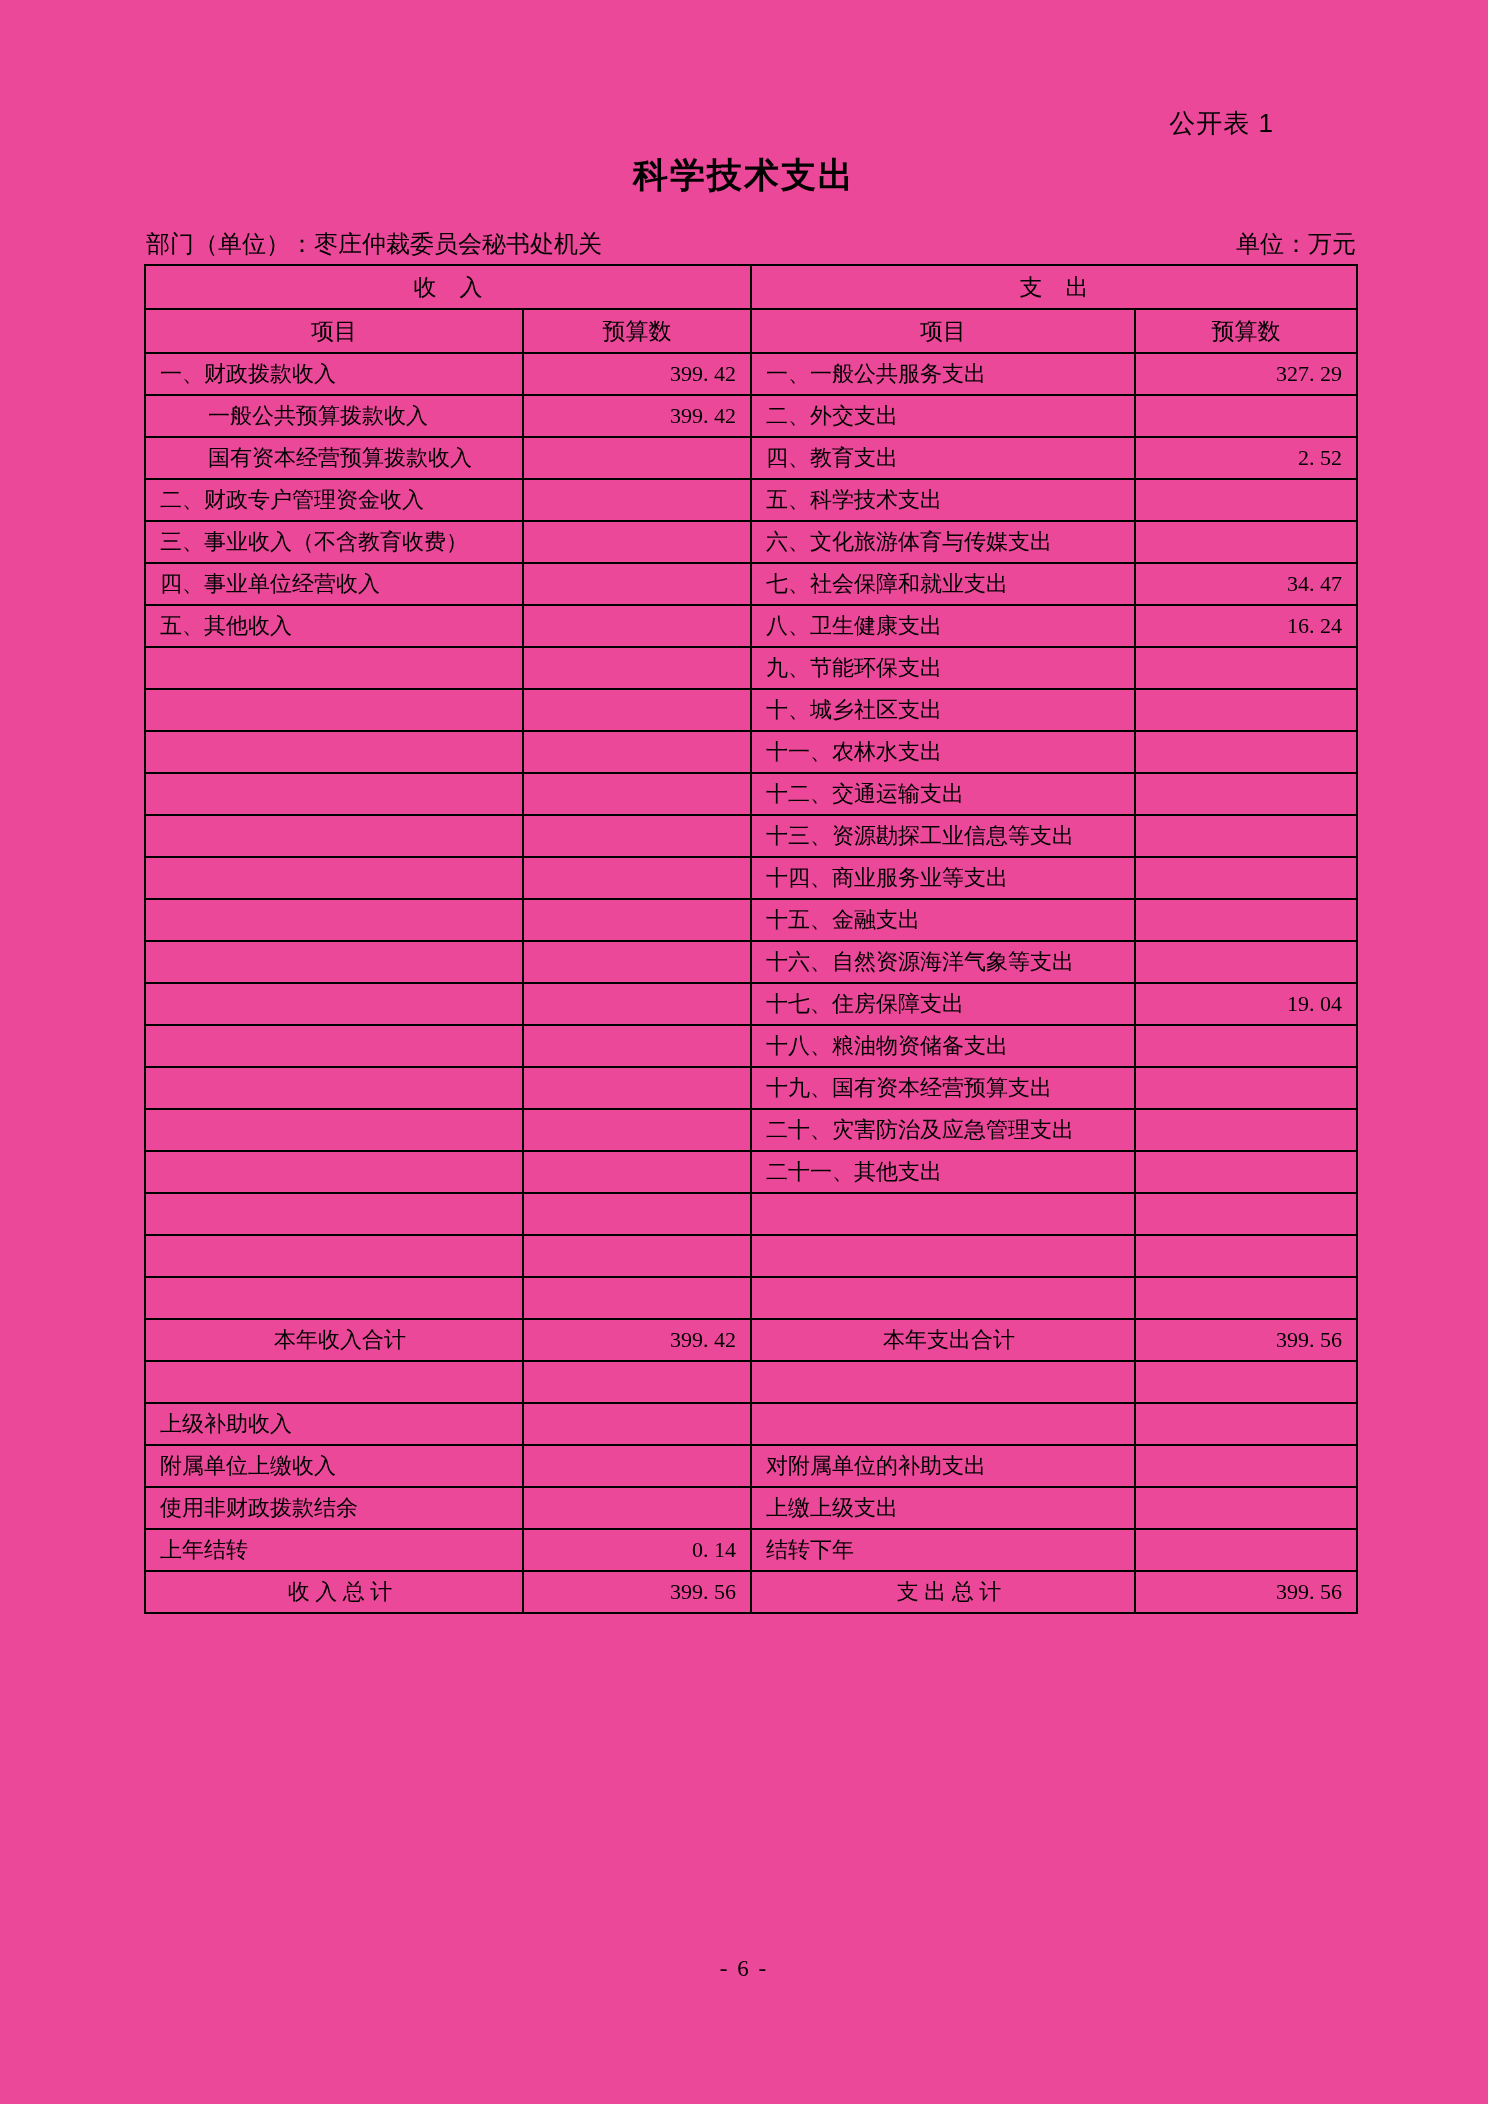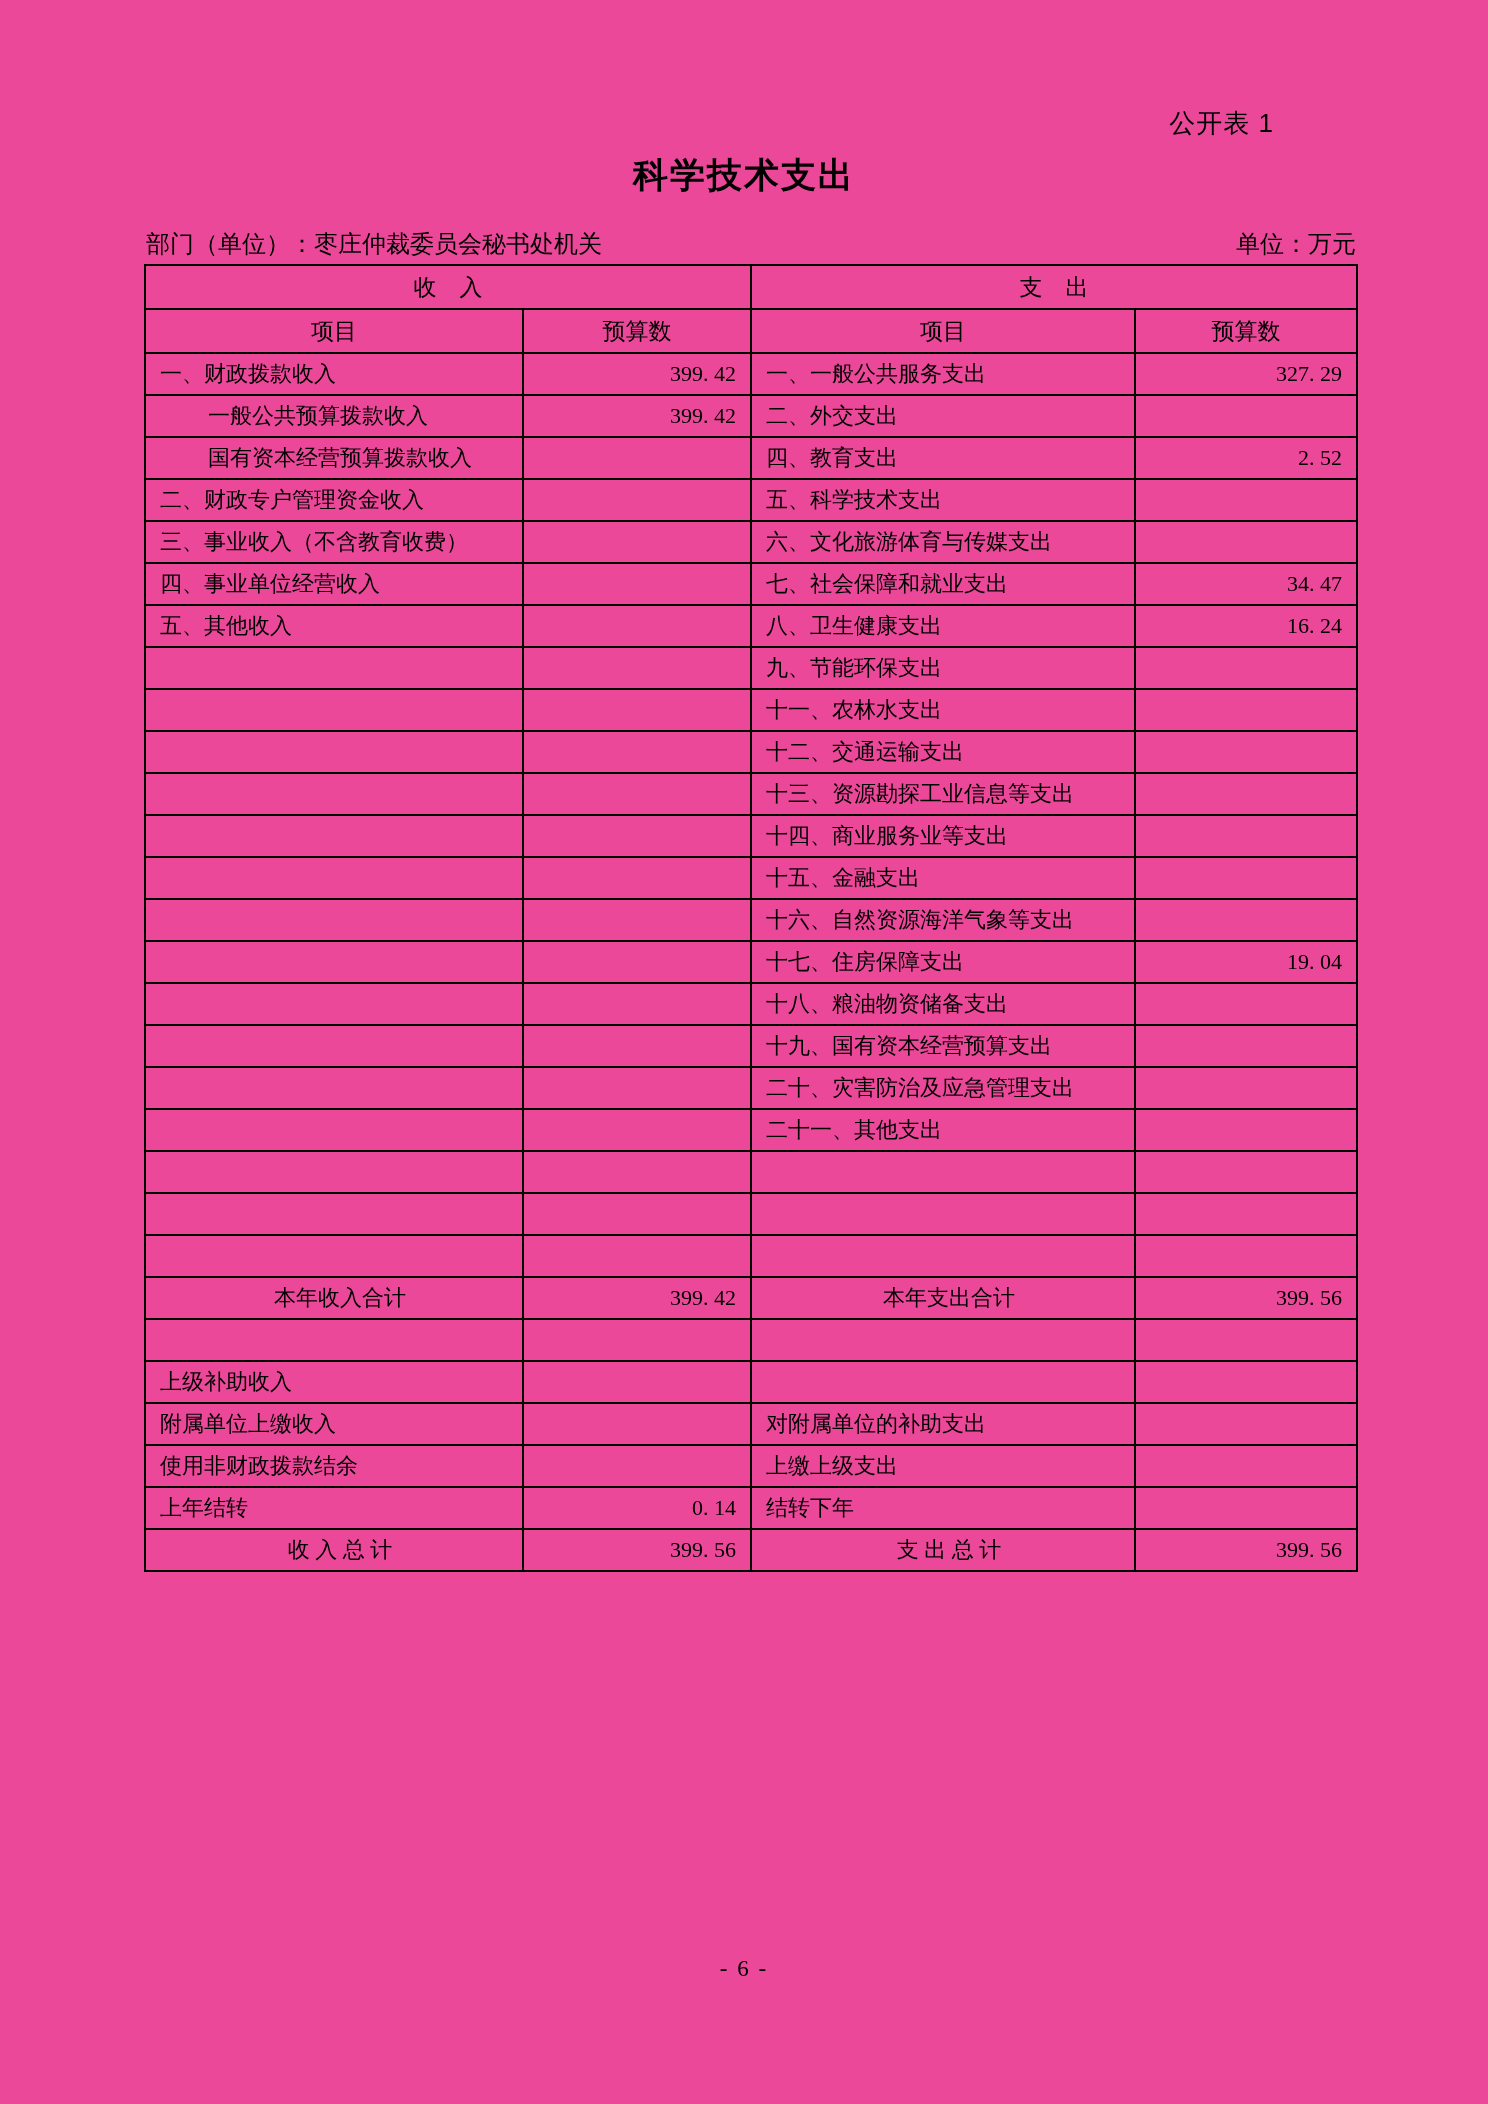--- a/index.html
+++ b/index.html
@@ -177,20 +177,26 @@
         </tr>
         <tr>
           <td class="item"></td>
           <td class="num"></td>
           <td class="item">九、节能环保支出</td>
           <td class="num"></td>
         </tr>
         <tr>
           <td class="item"></td>
           <td class="num"></td>
+          <td class="item">十、城乡社区支出</td>
+          <td class="num"></td>
+        </tr>
+        <tr>
+          <td class="item"></td>
+          <td class="num"></td>
           <td class="item">十一、农林水支出</td>
           <td class="num"></td>
         </tr>
         <tr>
           <td class="item"></td>
           <td class="num"></td>
           <td class="item">十二、交通运输支出</td>
           <td class="num"></td>
         </tr>
         <tr>

